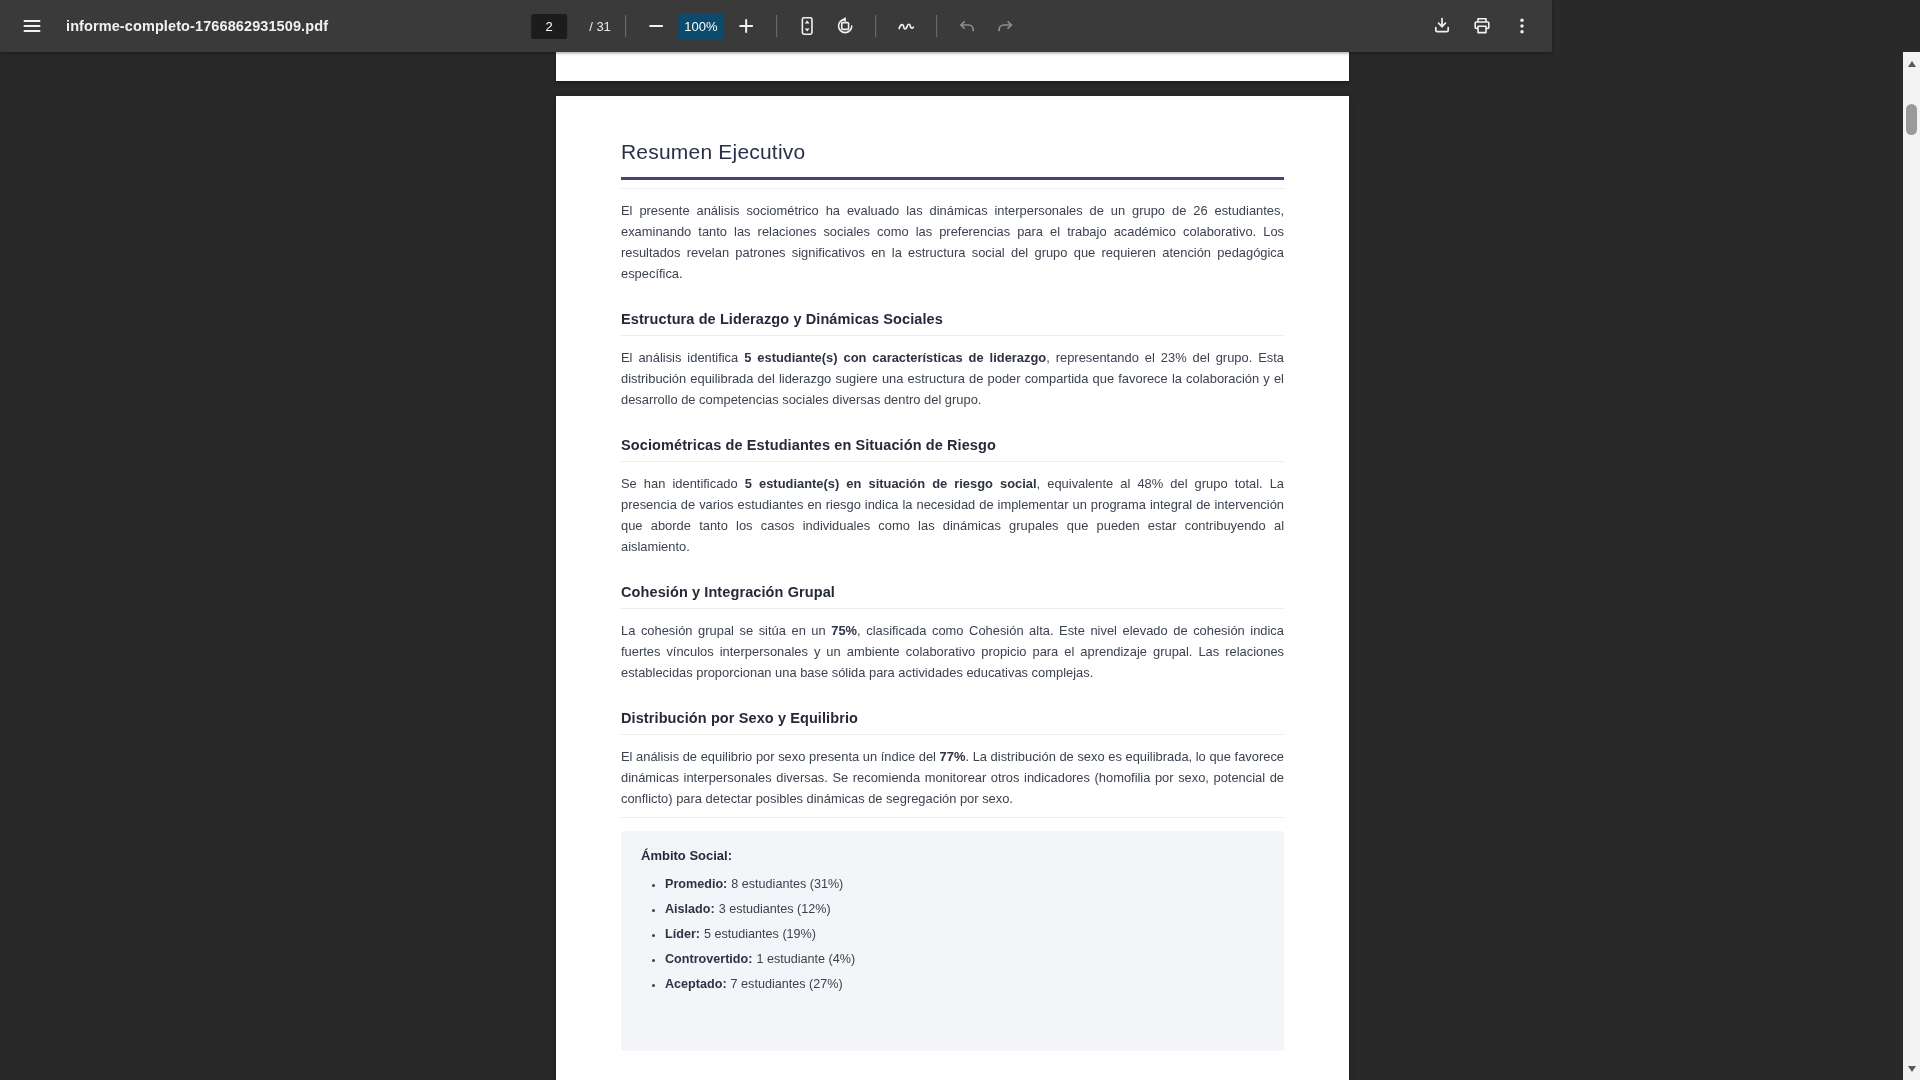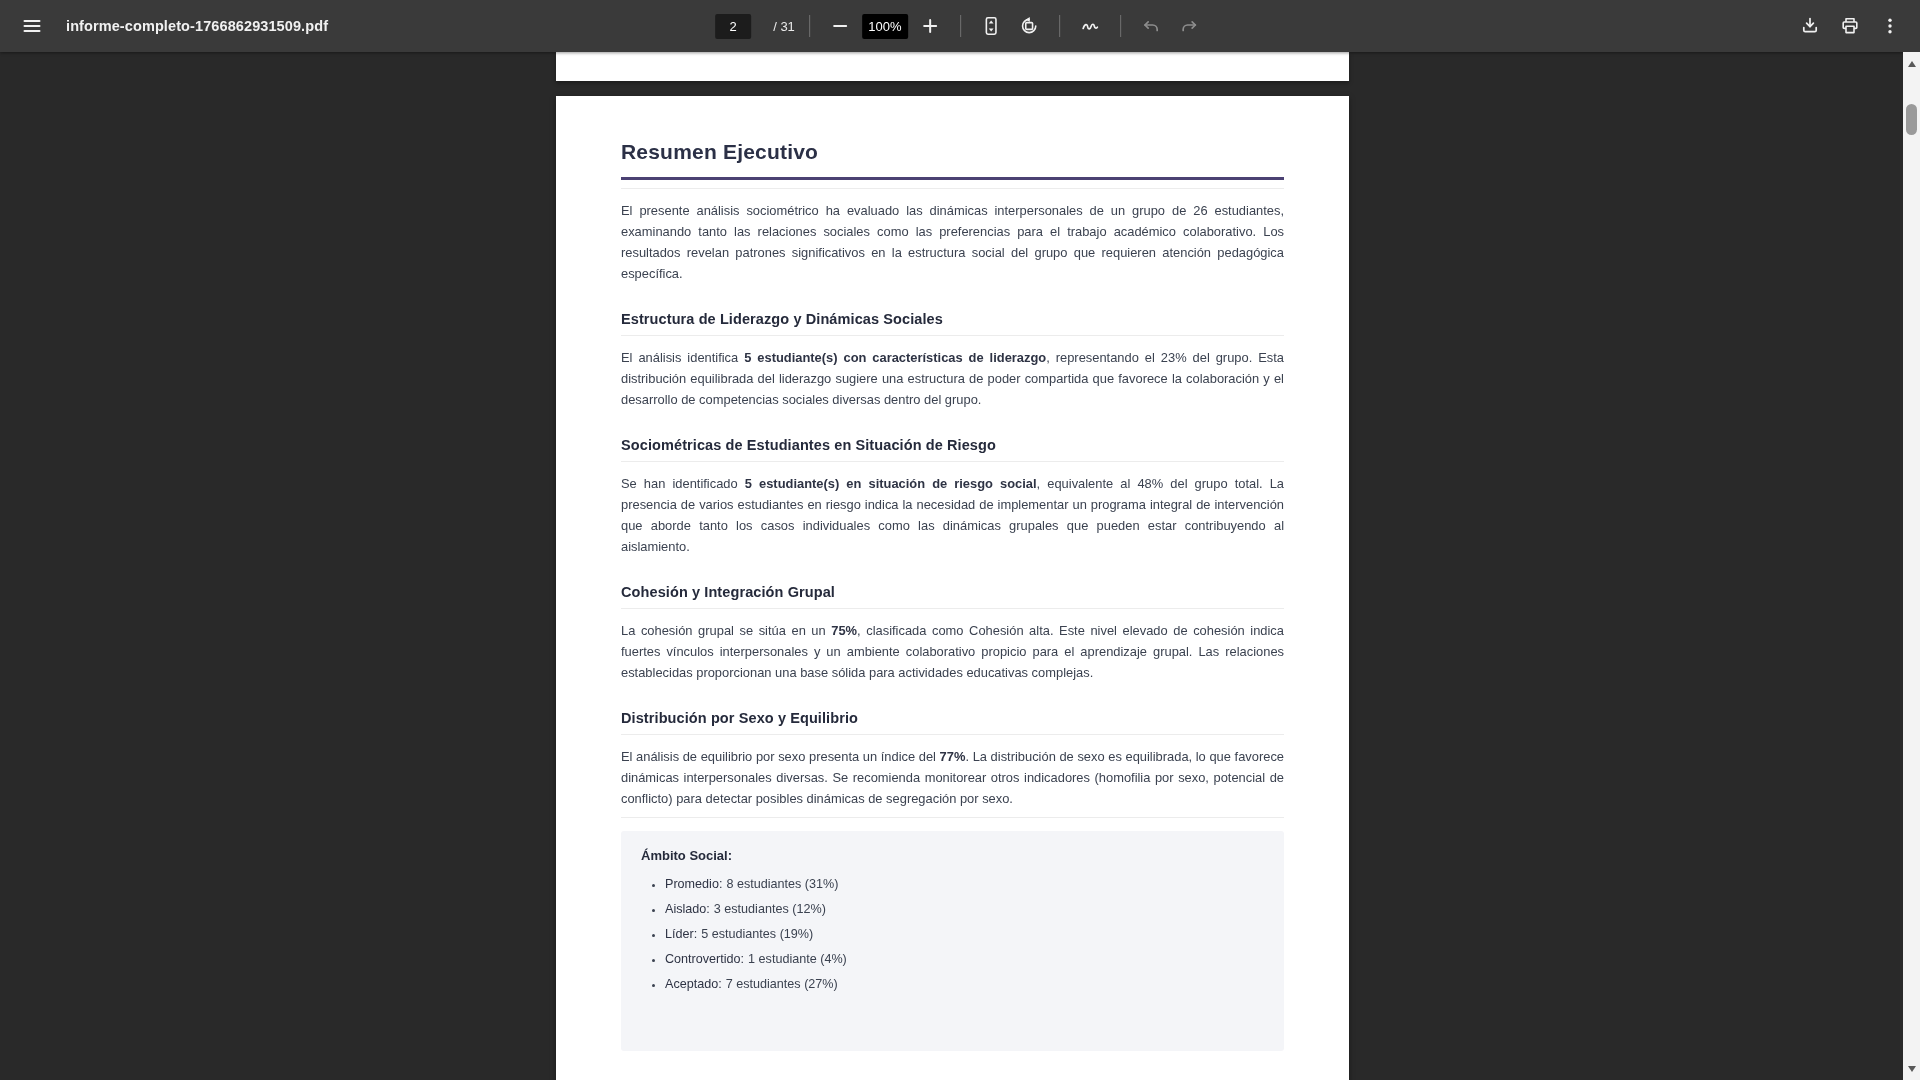--- a/index.html
+++ b/index.html
@@ -1,61 +1,61 @@
 <!DOCTYPE html>
 <html><head>
 <meta charset="utf-8">
 <style>
   * { margin:0; padding:0; box-sizing:border-box; }
   html,body { width:1920px; height:1080px; overflow:hidden; background:#292929;
               font-family:"Liberation Sans", sans-serif; }
 
   
-  .toolbar { position:absolute; top:0; left:0; width:1920px; height:52px;
+  .toolbar { position:absolute; top:0; left:0; width:1552px; height:52px;
              background:#3a3a3a; display:flex; align-items:center; z-index:20;
              box-shadow:0 1px 3px rgba(0,0,0,.4); }
   .tb-left { display:flex; align-items:center; gap:18px; padding-left:16px; }
   .filename { color:#f1f1f1; font-size:14.5px; font-weight:600; letter-spacing:.1px; }
   .tb-center { position:absolute; left:50%; transform:translateX(-50%); top:0; height:52px;
                display:flex; align-items:center; gap:6px; }
   .tb-right { margin-left:auto; display:flex; align-items:center; gap:8px; padding-right:14px; }
   .icon-btn { width:32px; height:32px; border:none; background:transparent; border-radius:50%;
               display:flex; align-items:center; justify-content:center; cursor:pointer; }
   .icon-btn svg { display:block; }
   .tb-sep { width:1px; height:22px; background:rgba(255,255,255,.28); margin:0 8px; }
   .page-input { width:36px; height:25px; background:#1c1c1c; border:none; border-radius:2px;
                 color:#fff; font-size:13px; text-align:center; font-family:"Liberation Sans",sans-serif; }
   .page-total { color:#eaeaea; font-size:13px; margin-left:16px; white-space:nowrap; }
-  .zoom-box { min-width:46px; height:25px; background:#000000; border-radius:2px; color:#fff;
+  .zoom-box { min-width:46px; height:25px; background:#0c4a6e; border-radius:2px; color:#fff;
               font-size:13px; display:flex; align-items:center; justify-content:center; padding:0 5px; }
   .dim svg * { stroke:#8d8d8d !important; fill-opacity:.9; }
 
   
   .viewer { position:absolute; top:52px; left:0; right:0; bottom:0; background:#292929; overflow:hidden; }
   .page-prev { position:absolute; left:556px; top:0; width:793px; height:29px; background:#ffffff;
                box-shadow:0 2px 4px rgba(0,0,0,.35); }
   .page { position:absolute; left:556px; top:44px; width:793px; height:1300px; background:#ffffff;
           box-shadow:0 2px 6px rgba(0,0,0,.35); padding:44px 65px 0 65px; }
 
   
-  .doc-title { font-size:21px; font-weight:bold; color:#2b3046; letter-spacing:.2px; }
+  .doc-title { font-size:21px; font-weight:normal; color:#2b3046; letter-spacing:.2px; }
   .rule-accent { height:3px; background:#4b4173; margin-top:13px; }
   .section h2 { font-size:14.5px; font-weight:bold; color:#252a3b; margin-top:27px; letter-spacing:.1px; }
   .rule-light { height:1px; background:#ececec; margin-top:8px; }
   .section p { margin-top:11px; font-size:12.9px; line-height:21px; color:#3b4250;
                text-align:justify; }
   .section .b { font-weight:bold; color:#2e3344; }
 
   .class-box { margin-top:13px; background:#f4f5f8; border-radius:3px; padding:17px 20px 22px 20px;
                min-height:220px; }
   .class-box-title { font-size:13px; font-weight:bold; color:#252a3b; }
   .class-list { margin-top:14px; padding-left:24px; list-style:disc; }
   .class-list li { font-size:12.6px; color:#3b4250; margin-bottom:9.5px; line-height:15.5px; }
   .class-list li::marker { color:#3b4250; font-size:.85em; }
-  .class-list .lbl { font-weight:normal; color:#2e3344; margin-right:4px; }
+  .class-list .lbl { font-weight:bold; color:#2e3344; margin-right:4px; }
 
   
   .scrollbar { position:absolute; top:52px; right:0; width:17px; bottom:0; background:#f3f3f3; z-index:30; }
   .sb-arrow { position:absolute; left:0; width:17px; height:17px; display:flex;
               align-items:center; justify-content:center; cursor:pointer; }
   .sb-arrow.up { top:3px; }
   .sb-arrow.down { bottom:3px; }
   .tri-up { width:0; height:0; border-left:4.5px solid transparent; border-right:4.5px solid transparent;
             border-bottom:6px solid #595959; }
   .tri-down { width:0; height:0; border-left:4.5px solid transparent; border-right:4.5px solid transparent;

